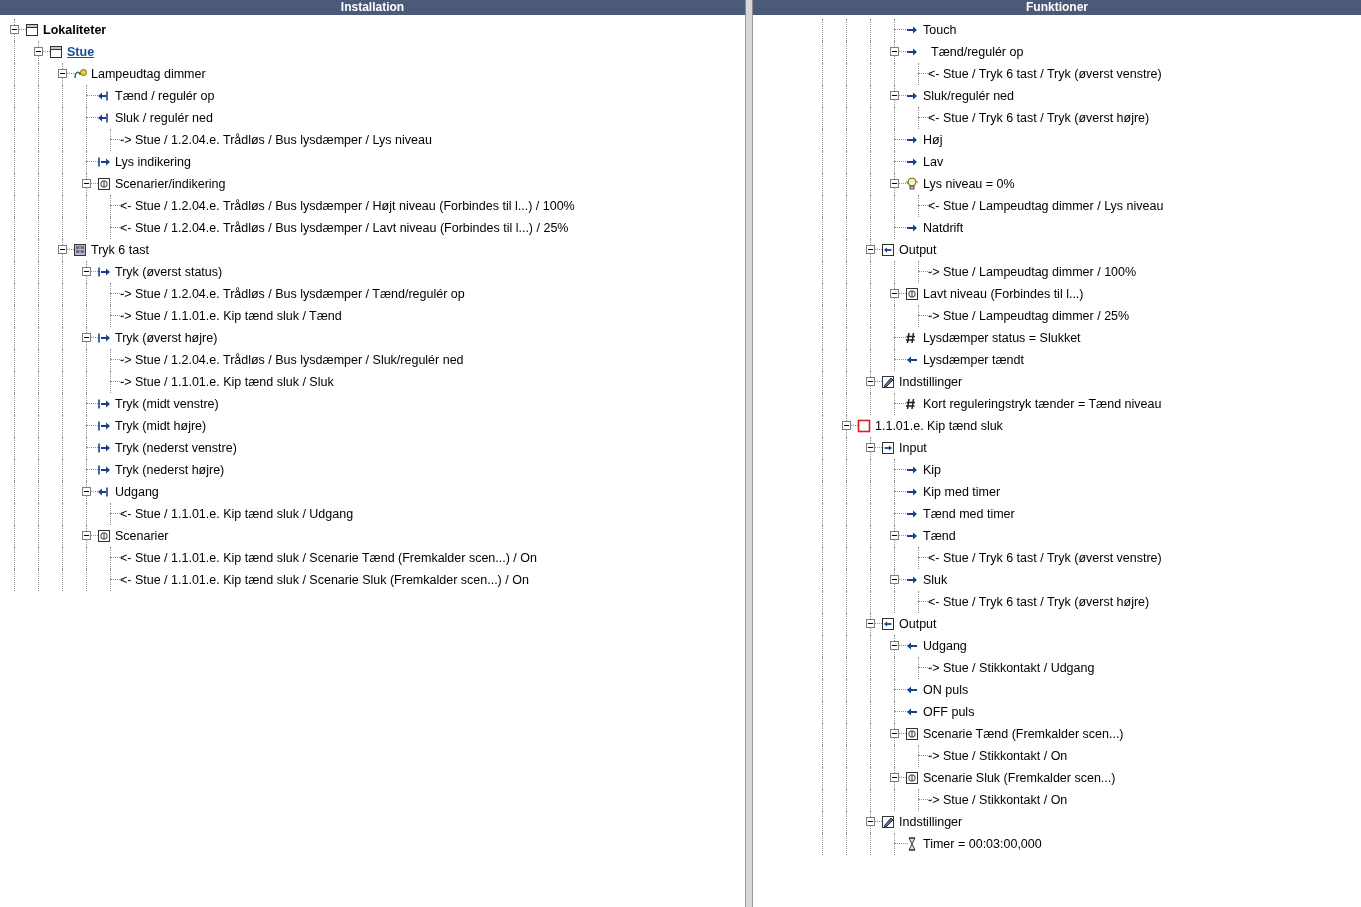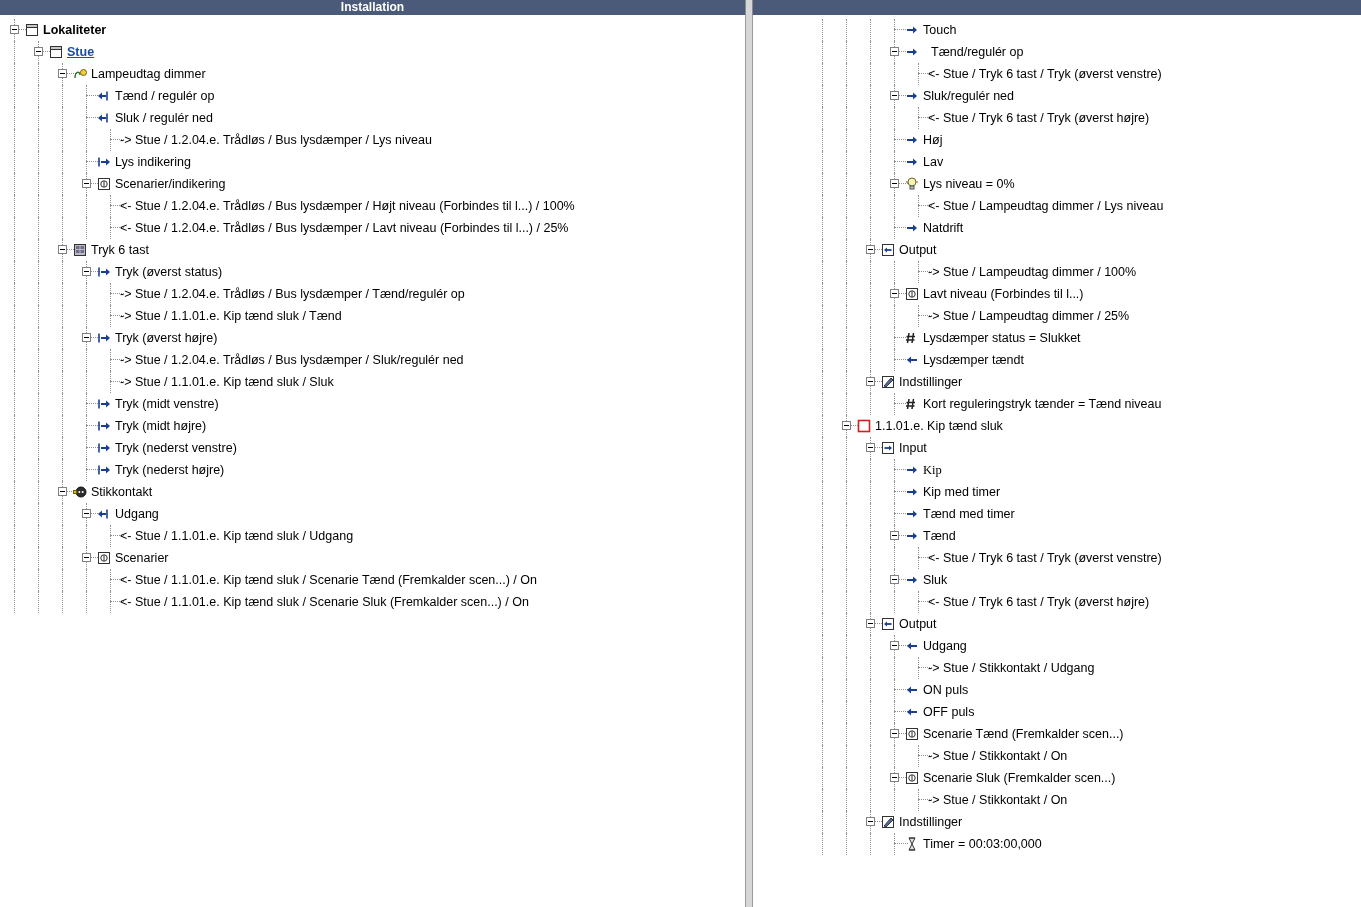--- a/index.html
+++ b/index.html
@@ -138,20 +138,21 @@
   svg { display: block; }
 </style>
 </head>
 <body>
 
 <div class="app">
 
   <div class="header-row">
     <div class="header-cell header-left">Installation</div>
     <div class="header-divider"></div>
+    <div class="header-cell header-right">Funktioner</div>
   </div>
 
   <div class="panes">
     <div class="pane pane-left">
       <div class="tree" id="left-tree">
           <div class="node">
             <div class="vline" style="left: 14px; height: 22px;"></div>
             <div class="hline" style="left: 14px; width: 14px;"></div>
             <div class="exp" style="left: 10px;"></div>
             <span class="ico" style="left: 24px;">
@@ -419,36 +420,20 @@
                 <path d="M10 4.5 L14 8 L10 11.5 Z" fill="#1b3f8f"></path>
                 <path d="M3 3.5 V12.5" stroke="#1b3f8f" stroke-width="1.6"></path>
               </svg>
             </span>
             <span class="txt" style="left: 115px;">Tryk (nederst højre)</span>
           </div>
           <div class="node">
             <div class="vline" style="left: 14px; height: 22px;"></div>
             <div class="vline" style="left: 38px; height: 22px;"></div>
             <div class="vline" style="left: 62px; height: 22px;"></div>
-            <div class="hline" style="left: 62px; width: 14px;"></div>
-            <div class="exp" style="left: 58px;"></div>
-            <span class="ico" style="left: 72px;">
-              <svg width="16" height="16" viewBox="0 0 16 16">
-                <circle cx="9" cy="8" r="5" fill="#2d2d2d" stroke="#111"></circle>
-                <circle cx="7.3" cy="8" r="1" fill="#ffffff"></circle>
-                <circle cx="10.7" cy="8" r="1" fill="#ffffff"></circle>
-                <rect x="1.5" y="6.5" width="3" height="3" fill="#d8c020" stroke="#705f00"></rect>
-              </svg>
-            </span>
-            <span class="txt" style="left: 91px;">Stikkontakt</span>
-          </div>
-          <div class="node">
-            <div class="vline" style="left: 14px; height: 22px;"></div>
-            <div class="vline" style="left: 38px; height: 22px;"></div>
-            <div class="vline" style="left: 62px; height: 22px;"></div>
             <div class="vline" style="left: 86px; height: 22px;"></div>
             <div class="hline" style="left: 86px; width: 14px;"></div>
             <div class="exp" style="left: 82px;"></div>
             <span class="ico" style="left: 96px;">
               <svg width="16" height="16" viewBox="0 0 16 16">
                 <path d="M10 8 H4" stroke="#1b3f8f" stroke-width="2"></path>
                 <path d="M6 4.5 L2 8 L6 11.5 Z" fill="#1b3f8f"></path>
                 <path d="M11 3.5 V12.5" stroke="#1b3f8f" stroke-width="1.6"></path>
               </svg>
             </span>
@@ -766,21 +751,21 @@
             <div class="vline" style="left: 38px; height: 22px;"></div>
             <div class="vline" style="left: 62px; height: 22px;"></div>
             <div class="vline" style="left: 86px; height: 22px;"></div>
             <div class="hline" style="left: 86px; width: 14px;"></div>
             <span class="ico" style="left: 96px;">
               <svg width="16" height="16" viewBox="0 0 16 16">
                 <path d="M3 8 H11" stroke="#1b3f8f" stroke-width="2"></path>
                 <path d="M9 4.5 L13 8 L9 11.5 Z" fill="#1b3f8f"></path>
               </svg>
             </span>
-            <span class="txt" style="left: 115px; font-family: Liberation Serif, serif;">Kip</span>
+            <span class="txt" style="left: 115px;">Kip</span>
           </div>
           <div class="node">
             <div class="vline" style="left: 14px; height: 22px;"></div>
             <div class="vline" style="left: 38px; height: 22px;"></div>
             <div class="vline" style="left: 62px; height: 22px;"></div>
             <div class="vline" style="left: 86px; height: 22px;"></div>
             <div class="hline" style="left: 86px; width: 14px;"></div>
             <span class="ico" style="left: 96px;">
               <svg width="16" height="16" viewBox="0 0 16 16">
                 <path d="M3 8 H11" stroke="#1b3f8f" stroke-width="2"></path>

